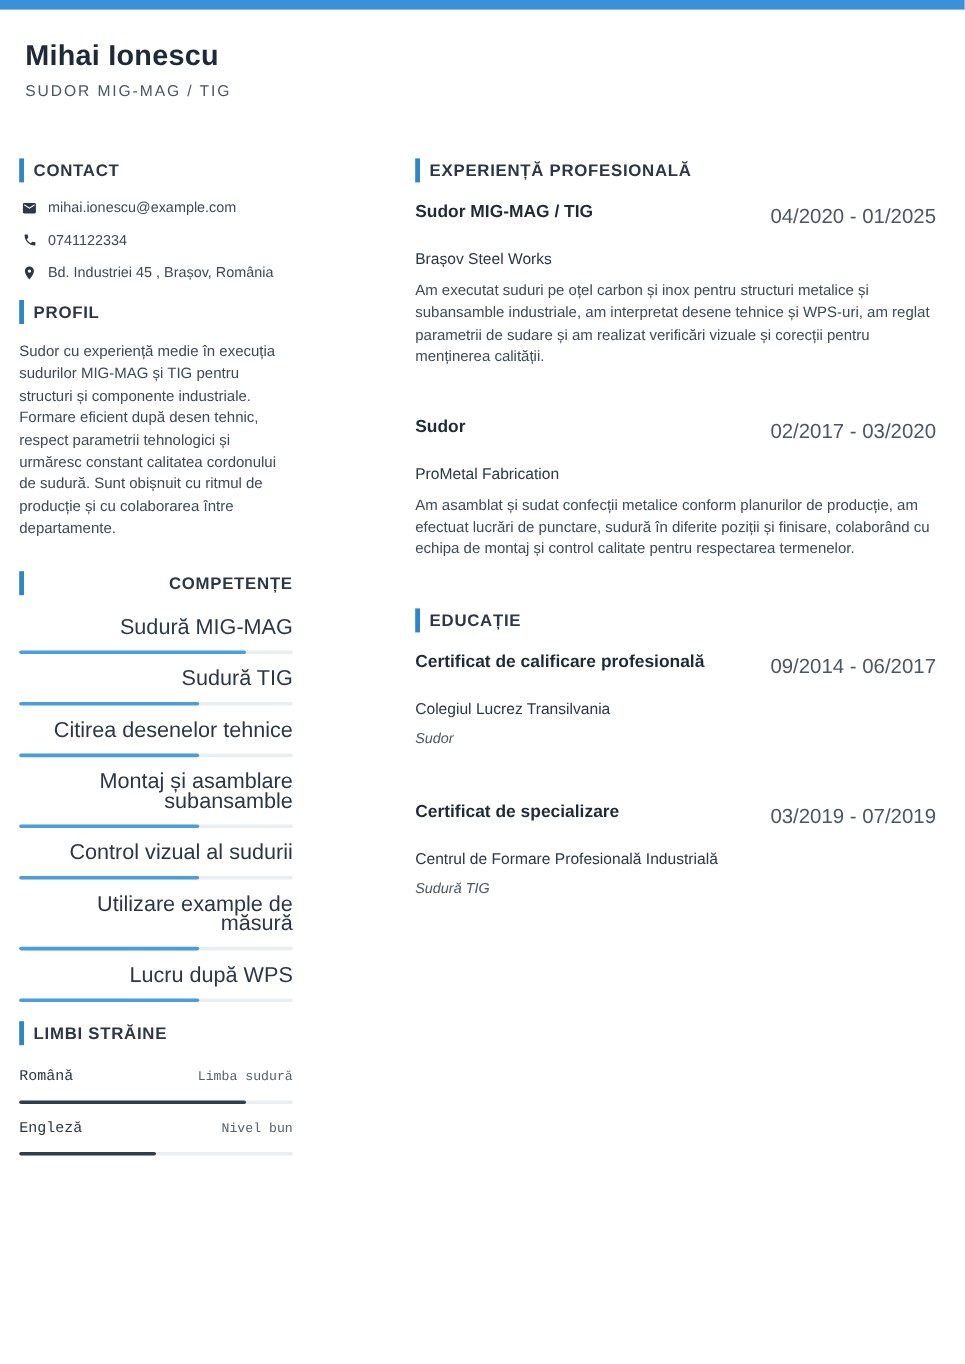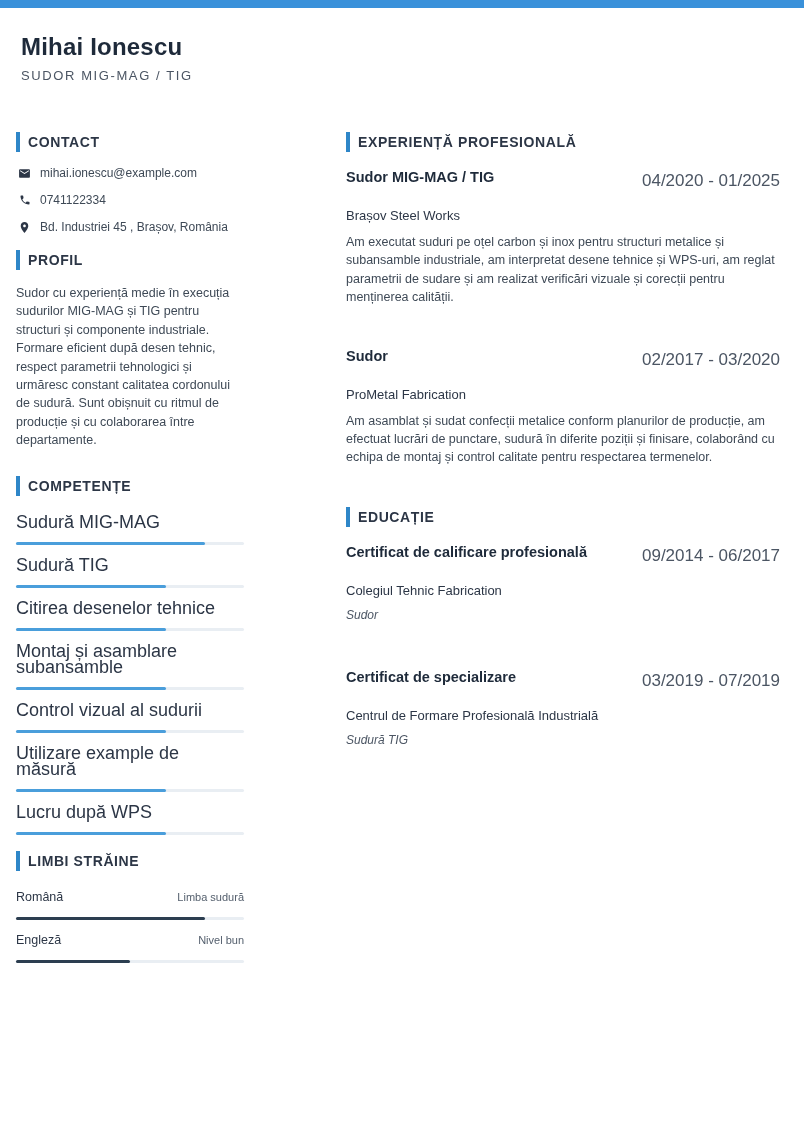--- a/index.html
+++ b/index.html
@@ -37,28 +37,28 @@
   
   .contact{margin-bottom:16px;}
   .contact-list{margin-top:14px;}
   .contact-item{display:flex;align-items:center;margin-bottom:13px;min-height:13px;}
   .contact-item .cicon{width:13px;height:13px;flex:none;margin-left:2px;display:flex;align-items:center;justify-content:center;}
   .contact-item .ctext{margin-left:9px;font-size:12px;color:var(--body);}
   
   .profile{margin-bottom:26px;}
   .profile-text{margin-top:14px;font-size:12.5px;line-height:18.4px;color:var(--body);}
   
-  .skills{margin-bottom:16px;}
+  .skills{margin-bottom:16px;text-align:right;}
   .skills-list{margin-top:18px;}
   .skill{margin-bottom:12px;}
   .skill-label{font-size:18px;color:var(--navy);line-height:16px;}
   .bar{margin-top:12px;height:3px;background:var(--track);border-radius:2px;position:relative;}
   .bar .fill{position:absolute;left:0;top:0;bottom:0;background:var(--accent);border-radius:2px;}
   
-  .langs .skills-list{margin-top:18px;}
+  .langs .skills-list{margin-top:18px;font-family:Liberation Mono, monospace;}
   .lang-row{display:flex;justify-content:space-between;align-items:baseline;}
   .lang-label{font-size:12.5px;color:var(--navy);line-height:16px;}
   .lang-level{font-size:11px;color:var(--muted);}
   .lang .bar .fill{background:var(--lang-fill);}
   .lang{margin-bottom:12px;}
   
   .experience{margin-bottom:34px;}
   .entry-list{margin-top:16px;}
   .entry{margin-bottom:40px;}
   .entry-top{display:flex;justify-content:space-between;align-items:flex-start;}
@@ -217,21 +217,21 @@
     </div>
 
     <div class="section edu">
       <div class="sec-h">EDUCAȚIE</div>
       <div class="entry-list" id="education-list">
           <div class="entry">
             <div class="entry-top">
               <div class="entry-title">Certificat de calificare profesională</div>
               <div class="entry-dates">09/2014 - 06/2017</div>
             </div>
-            <div class="entry-org">Colegiul Tehnic Fabrication</div>
+            <div class="entry-org">Colegiul Lucrez Transilvania</div>
             <div class="entry-spec">Sudor</div>
           </div>
           <div class="entry">
             <div class="entry-top">
               <div class="entry-title">Certificat de specializare</div>
               <div class="entry-dates">03/2019 - 07/2019</div>
             </div>
             <div class="entry-org">Centrul de Formare Profesională Industrială</div>
             <div class="entry-spec">Sudură TIG</div>
           </div>

